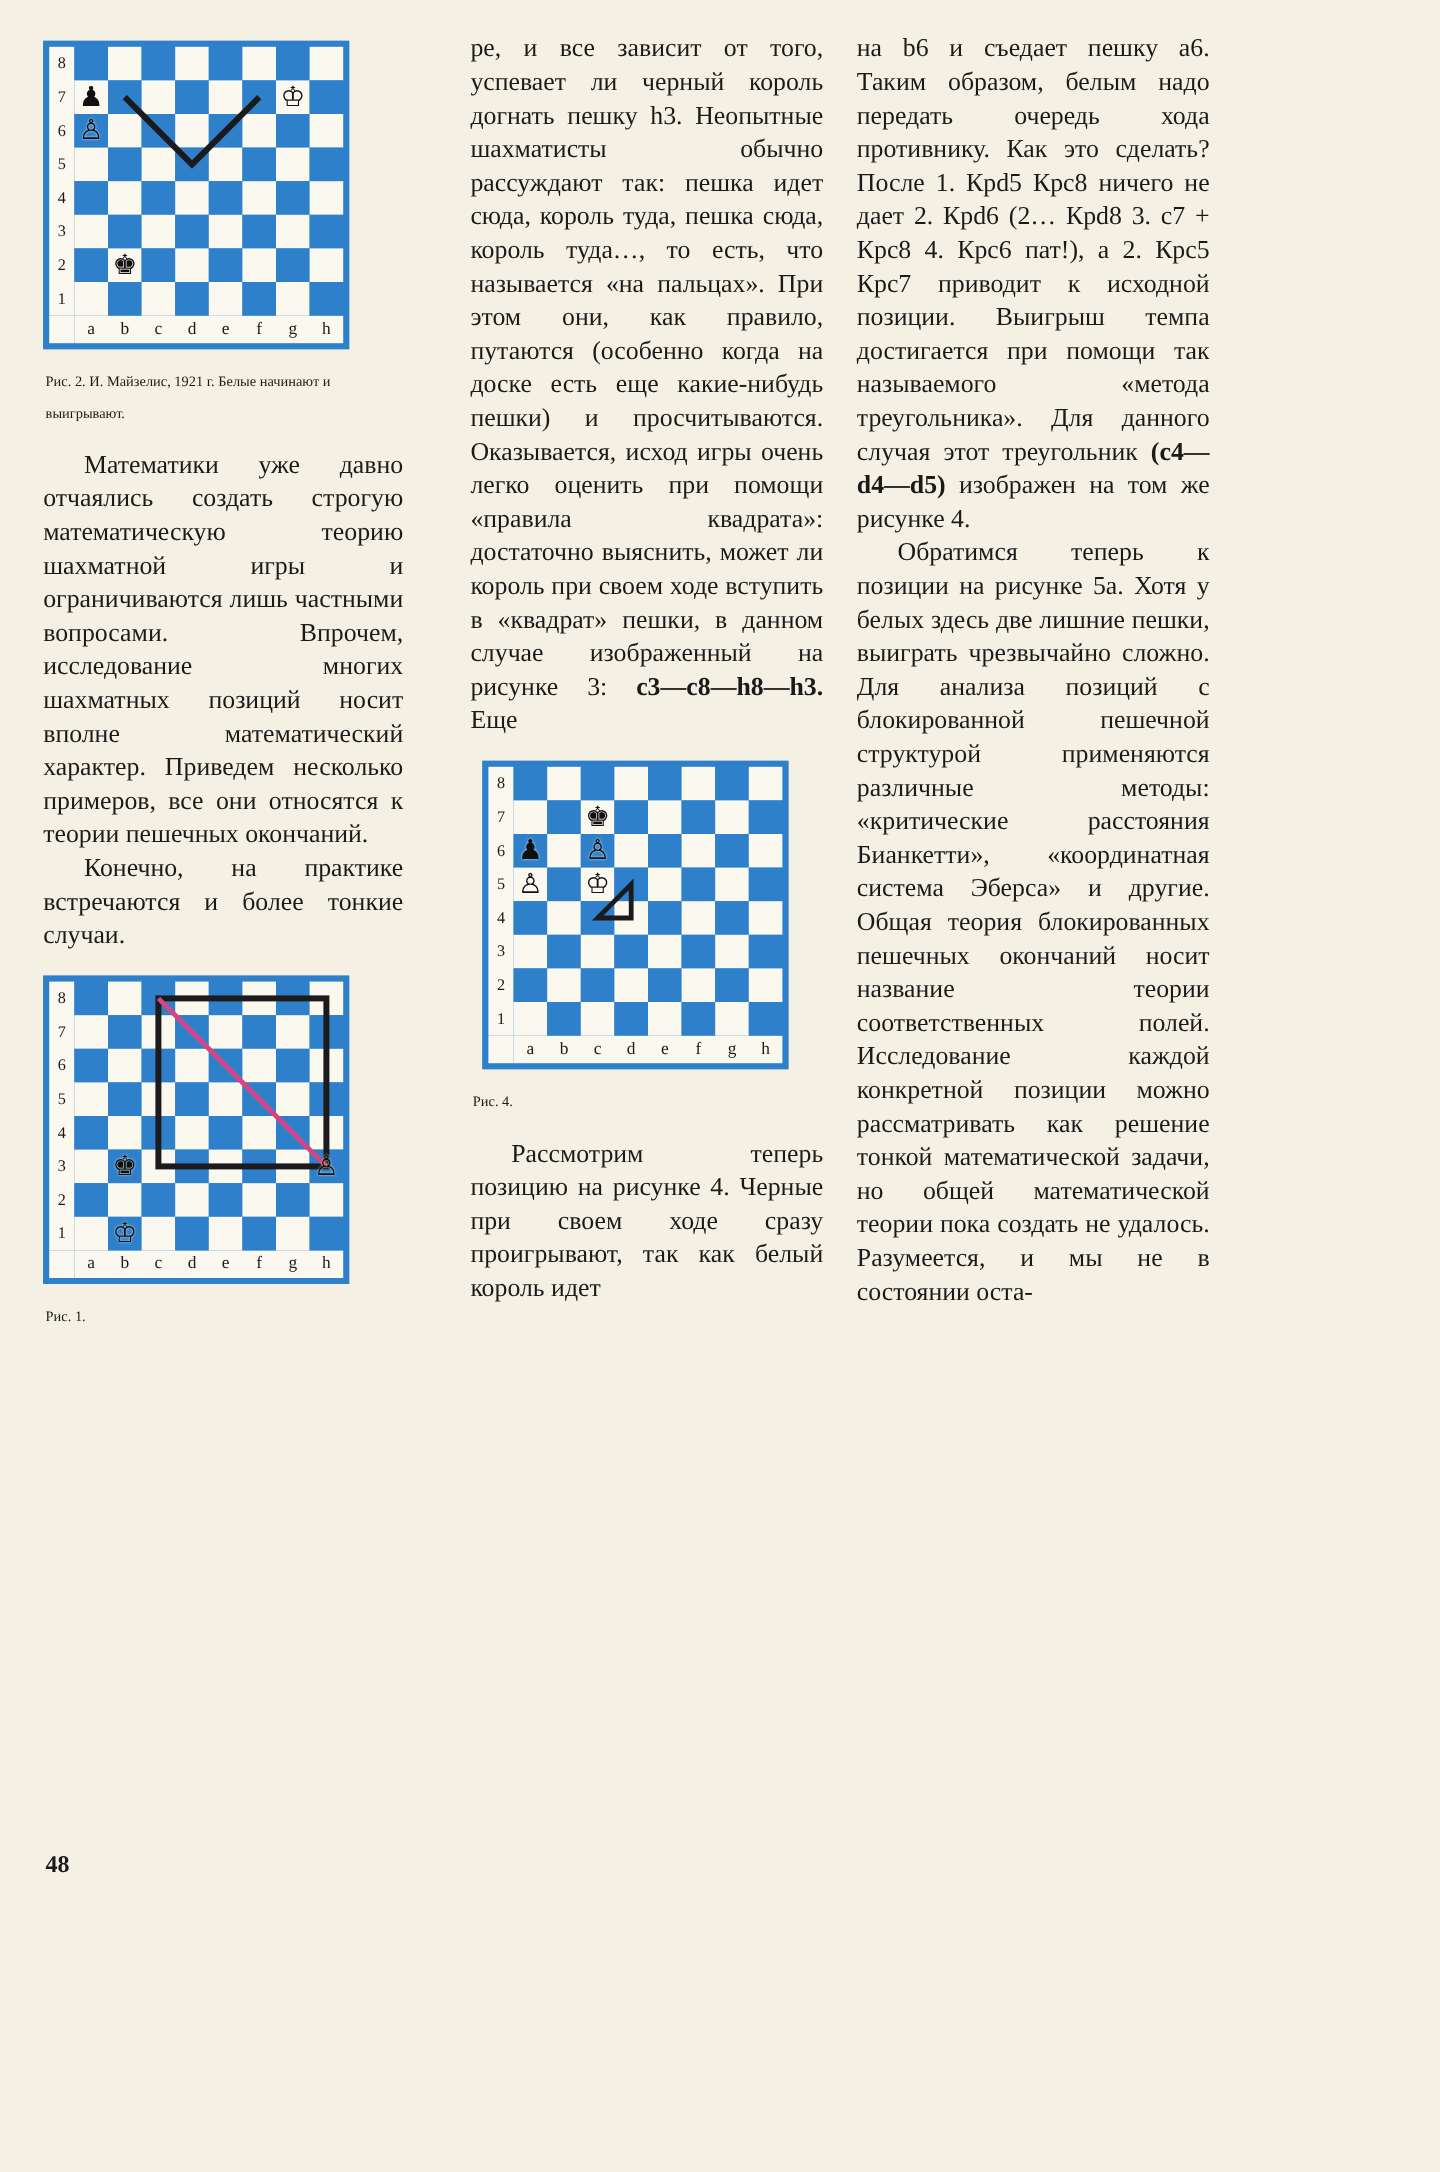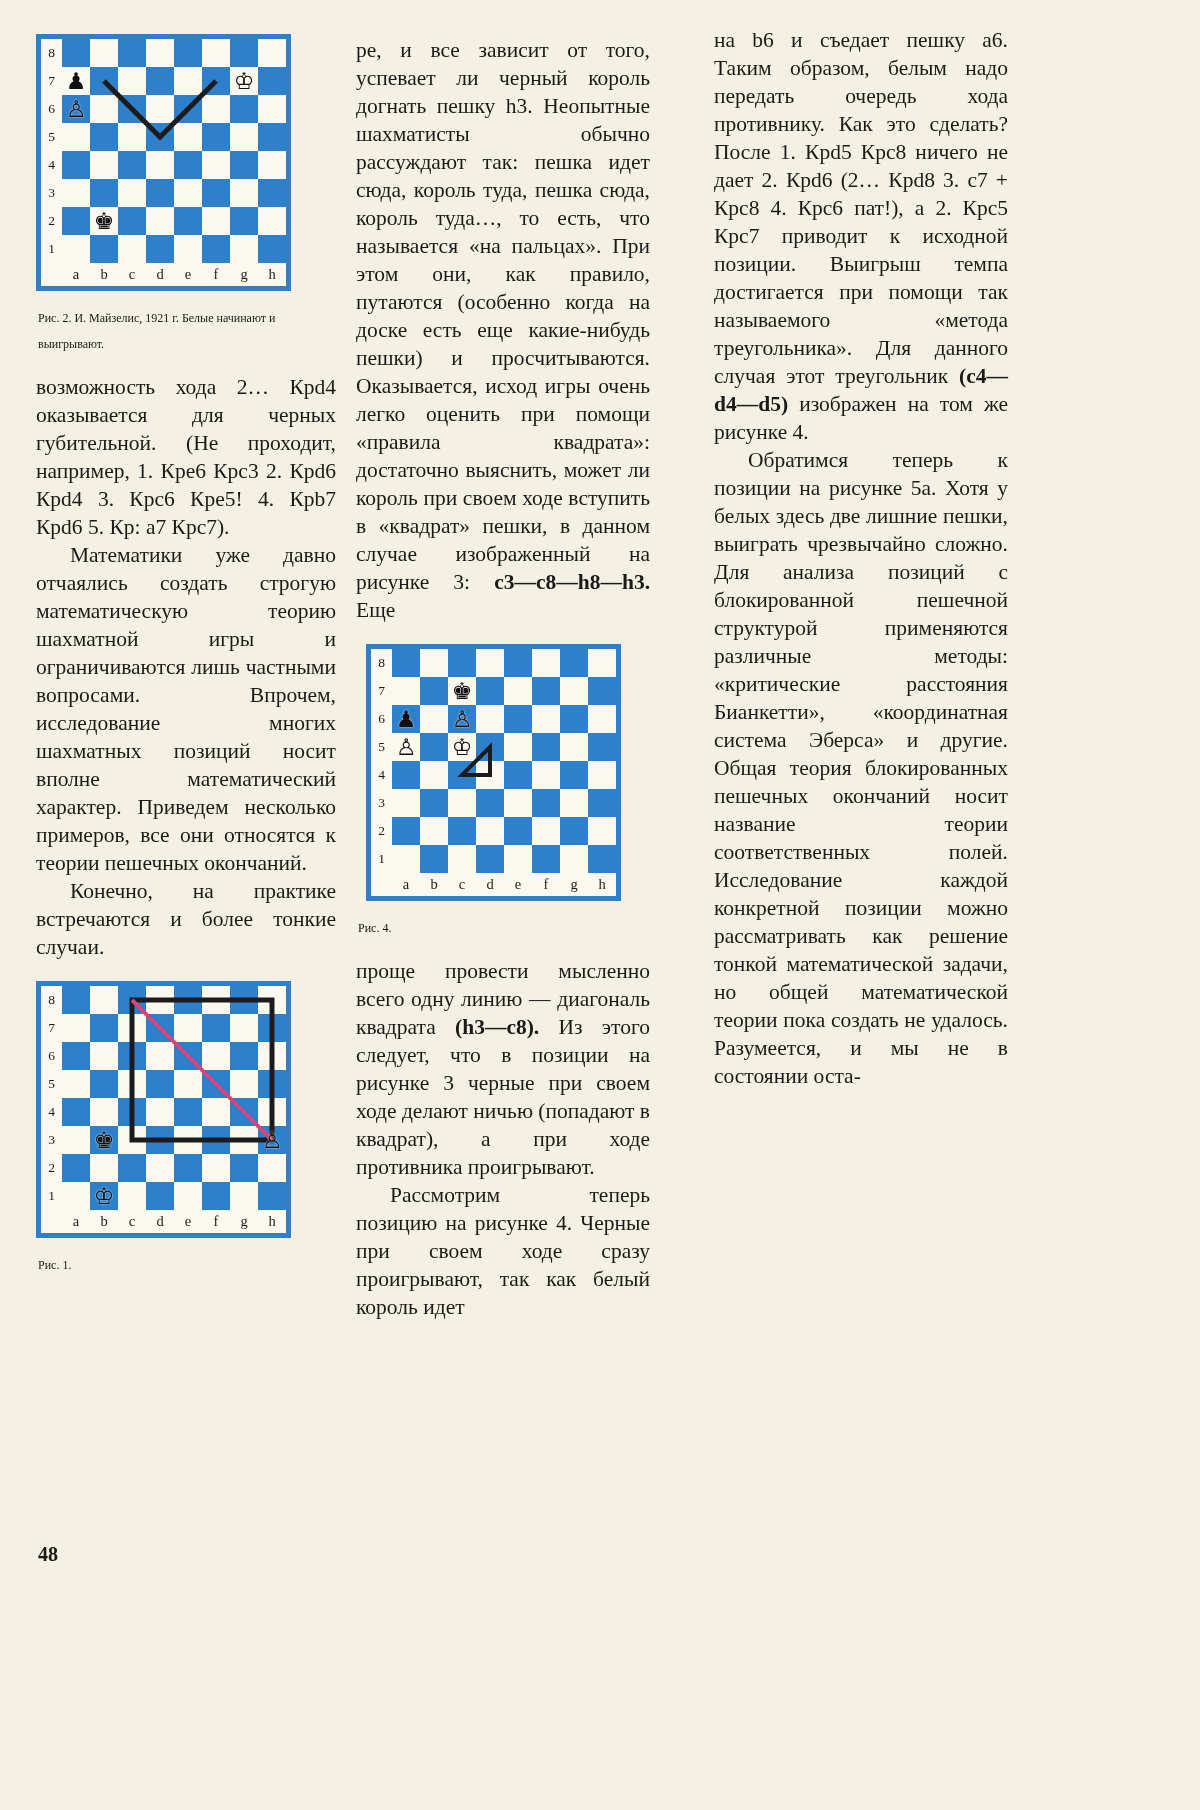--- a/index.html
+++ b/index.html
@@ -15,21 +15,21 @@
     position:relative;
     width:1200px;height:1810px;
     margin:0 auto;
     background:var(--paper);
     overflow:hidden;
     font-family:"Liberation Serif","DejaVu Serif",serif;
     color:var(--ink);
   }
   .column{position:absolute;}
   .col-left{left:36px;top:34px;width:300px;}
-  .col-mid{left:356px;top:26px;width:294px;margin-top:10px;}
+  .col-mid{left:392px;top:26px;width:294px;}
   .col-right{left:714px;top:26px;width:294px;font-family:Liberation Serif, serif;}
 
   .para{margin:0;text-align:justify;font-size:21.5px;line-height:28px;}
   .para.indent{text-indent:34px;}
   .para b{font-weight:bold;}
   .caption{font-size:12px;line-height:26px;margin:14px 0 16px 2px;}
   .pagenum{position:absolute;left:38px;top:1543px;font-weight:bold;font-size:20px;}
 
   .board-wrap{margin:20px 0 4px;width:max-content;}
   .column > .board-wrap:first-child{margin-top:0;}
@@ -156,21 +156,20 @@
             <span>c</span>
             <span>d</span>
             <span>e</span>
             <span>f</span>
             <span>g</span>
             <span>h</span>
           </div>
         </div>
       </div>
       <div class="caption">Рис. 2. И. Майзелис, 1921 г. Белые начинают и выигрывают.</div>
-      <p class="para"><span>возможность хода 2… Крd4 оказывается для черных губительной. (Не проходит, например, 1. Кре6 Крс3 2. Крd6 Крd4 3. Крс6 Кре5! 4. Крb7 Крd6 5. Кр: а7 Крс7).</span></p>
       <p class="para indent"><span>Математики уже давно отчаялись создать строгую математическую теорию шахматной игры и ограничиваются лишь частными вопросами. Впрочем, исследование многих шахматных позиций носит вполне математический характер. Приведем несколько примеров, все они относятся к теории пешечных окончаний.</span></p>
       <p class="para indent"><span>Конечно, на практике встречаются и более тонкие случаи.</span></p>
       <div class="board-wrap">
         <div class="board-frame">
           <div class="rank-labels">
             <span>8</span>
             <span>7</span>
             <span>6</span>
             <span>5</span>
             <span>4</span>
@@ -361,21 +360,20 @@
             <span>c</span>
             <span>d</span>
             <span>e</span>
             <span>f</span>
             <span>g</span>
             <span>h</span>
           </div>
         </div>
       </div>
       <div class="caption">Рис. 4.</div>
-      <p class="para"><span>проще провести мысленно всего одну линию — диагональ квадрата </span><b>(h3—c8).</b><span> Из этого следует, что в позиции на рисунке 3 черные при своем ходе делают ничью (попадают в квадрат), а при ходе противника проигрывают.</span></p>
       <p class="para indent"><span>Рассмотрим теперь позицию на рисунке 4. Черные при своем ходе сразу проигрывают, так как белый король идет</span></p>
     </div>
   <div class="column col-right" id="col-right">
       <p class="para"><span>на b6 и съедает пешку а6. Таким образом, белым надо передать очередь хода противнику. Как это сделать? После 1. Крd5 Крс8 ничего не дает 2. Крd6 (2… Крd8 3. с7 + Крс8 4. Крс6 пат!), а 2. Крс5 Крс7 приводит к исходной позиции. Выигрыш темпа достигается при помощи так называемого «метода треугольника». Для данного случая этот треугольник </span><b>(с4—d4—d5)</b><span> изображен на том же рисунке 4.</span></p>
       <p class="para indent"><span>Обратимся теперь к позиции на рисунке 5а. Хотя у белых здесь две лишние пешки, выиграть чрезвычайно сложно. Для анализа позиций с блокированной пешечной структурой применяются различные методы: «критические расстояния Бианкетти», «координатная система Эберса» и другие. Общая теория блокированных пешечных окончаний носит название теории соответственных полей. Исследование каждой конкретной позиции можно рассматривать как решение тонкой математической задачи, но общей математической теории пока создать не удалось. Разумеется, и мы не в состоянии оста-</span></p>
     </div>
   <div class="pagenum">48</div>
 </div>
 
 </body></html>

